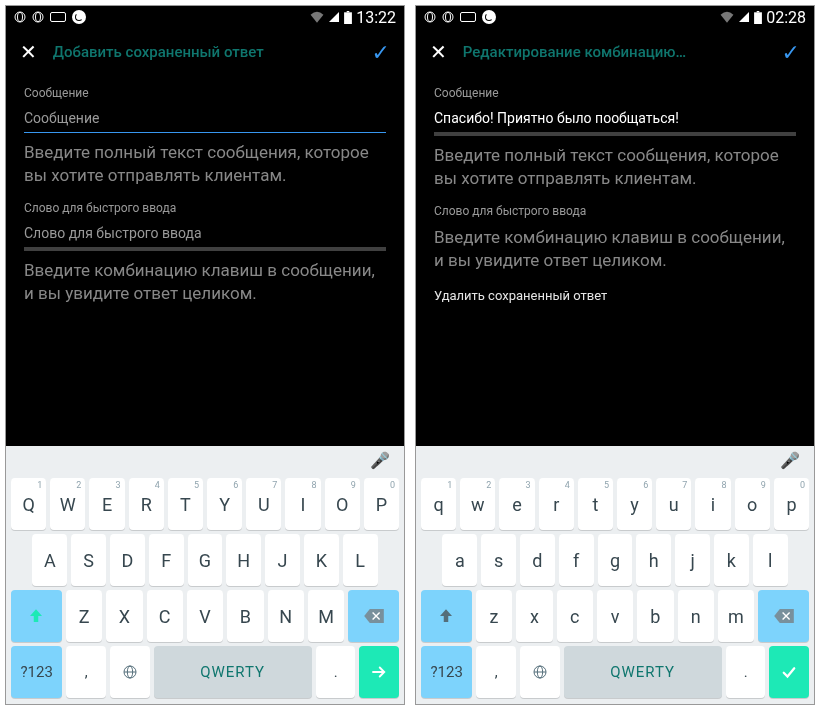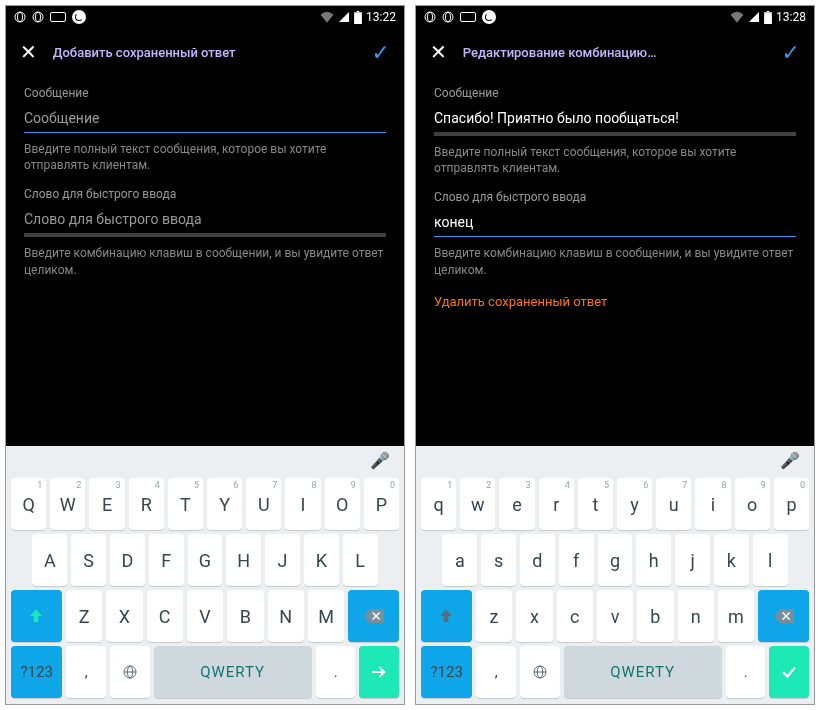--- a/index.html
+++ b/index.html
@@ -1,42 +1,42 @@
 <!DOCTYPE html>
 <html><head>
 <meta charset="utf-8">
 <style>
 * { margin: 0; padding: 0; box-sizing: border-box; font-family: Roboto, Arial, sans-serif; }
 body { background: #fff; display: flex; gap: 10px; padding: 5px; }
 .phone { width: 400px; height: 700px; background: #000; border: 1px solid #999; display: flex; flex-direction: column; overflow: hidden; }
-.statusbar { height: 22px; display: flex; align-items: center; justify-content: space-between; padding: 0 8px; color: #fff; font-size: 12px; }
+.statusbar { height: 22px; display: flex; align-items: center; justify-content: space-between; padding: 0 8px; color: #fff; font-size: 16px; }
 .sb-left { display: flex; gap: 6px; align-items: center; }
 .sb-right { display: flex; gap: 4px; align-items: center; }
 .shazam { width: 14px; height: 14px; border-radius: 50%; background: #fff; position: relative; }
 .shazam:before { content: ''; position: absolute; width: 6px; height: 6px; border: 1.5px solid #000; border-radius: 50%; border-top-color: transparent; border-right-color: transparent; top: 3px; left: 3px; }
 .kbd-icon { width: 16px; height: 10px; border: 1px solid #fff; border-radius: 2px; position: relative; }
 .header { height: 48px; display: flex; align-items: center; padding: 0 14px; gap: 16px; }
 .close-x { color: #fff; font-size: 20px; cursor: pointer; }
-.header-title { flex: 1; color: #c4b5fd; font-size: 13px; font-weight: 500; white-space: nowrap; overflow: hidden; text-overflow: ellipsis; }
+.header-title { flex: 1; color: #0f766e; font-size: 15px; font-weight: 500; white-space: nowrap; overflow: hidden; text-overflow: ellipsis; }
 .check { color: #3897f0; font-size: 22px; cursor: pointer; }
 .content { flex: 1; padding: 10px 18px 0; overflow: hidden; }
 .label { color: #999; font-size: 12px; margin-bottom: 6px; }
 .field { width: 100%; background: transparent; border: none; border-bottom: 4px solid #404040; color: #fff; font-size: 14px; padding: 4px 0 6px; outline: none; }
 .field.focus { border-bottom: 1px solid #3897f0; }
 .field::placeholder { color: #999; }
-.hint { color: #888; font-size: 12px; margin-top: 8px; line-height: 1.35; }
+.hint { color: #888; font-size: 17px; margin-top: 8px; line-height: 1.35; }
 .section2 { margin-top: 14px; }
-.delete-link { color: #f97316; font-size: 13px; margin-top: 16px; cursor: pointer; }
+.delete-link { color: #e5e5e5; font-size: 13px; margin-top: 16px; cursor: pointer; }
 .keyboard { background: #eceff1; height: 258px; display: flex; flex-direction: column; }
 .kb-top { height: 28px; display: flex; justify-content: flex-end; align-items: center; padding-right: 14px; }
 .mic { color: #555; }
 .kb-rows { flex: 1; display: flex; flex-direction: column; padding: 2px 2px 4px; }
 .krow { flex: 1; display: flex; gap: 4px; padding: 2px 3px; }
 .key { flex: 1; background: #fff; border-radius: 4px; display: flex; align-items: center; justify-content: center; color: #37474f; font-size: 18px; box-shadow: 0 1px 0 rgba(0,0,0,.15); cursor: pointer; position: relative; }
-.key.fn { background: #0ea5e9; }
+.key.fn { background: #7dd3fc; }
 .key sup { position: absolute; top: 2px; right: 4px; font-size: 9px; color: #90a4ae; }
 .shift { color: #1de9b6; }
 .spacer-half { flex: 0.5; }
 .space { flex: 4; background: #cfd8dc; color: #0f766e; font-size: 12px; letter-spacing: 1px; }
 .krow.bottom .key { font-size: 15px; }
 .sym { flex: 1.3; font-size: 13px; }
 </style>
 </head>
 <body>
 
@@ -173,35 +173,34 @@
       <svg width="14" height="12" viewBox="0 0 24 20">
           <path d="M1 6 Q12 -4 23 6 L12 20 Z" fill="#777"></path>
         </svg>
       <svg width="12" height="12" viewBox="0 0 24 24">
           <path d="M2 22 L22 2 L22 22 Z" fill="#fff"></path>
         </svg>
       <svg width="8" height="13" viewBox="0 0 12 20">
           <rect x="0" y="2" width="12" height="18" fill="#fff"></rect>
           <rect x="4" y="0" width="4" height="2" fill="#fff"></rect>
         </svg>
-      <span>13:28</span>
+      <span>02:28</span>
     </div>
   </div>
   <div class="header">
     <span class="close-x">✕</span>
     <span class="header-title">Редактирование комбинацию…</span>
     <span class="check">✓</span>
   </div>
   <div class="content">
     <div class="label">Сообщение</div>
     <input class="field" value="Спасибо! Приятно было пообщаться!" style="">
     <div class="hint">Введите полный текст сообщения, которое вы хотите отправлять клиентам.</div>
     <div class="section2">
       <div class="label">Слово для быстрого ввода</div>
-      <input class="field focus" value="конец" style="">
       <div class="hint">Введите комбинацию клавиш в сообщении, и вы увидите ответ целиком.</div>
     </div>
     <div class="delete-link">Удалить сохраненный ответ</div>
   </div>
   <div class="keyboard">
     <div class="kb-top">
         <span class="mic">🎤</span>
       </div>
     <div class="kb-rows">
         <div class="krow">

